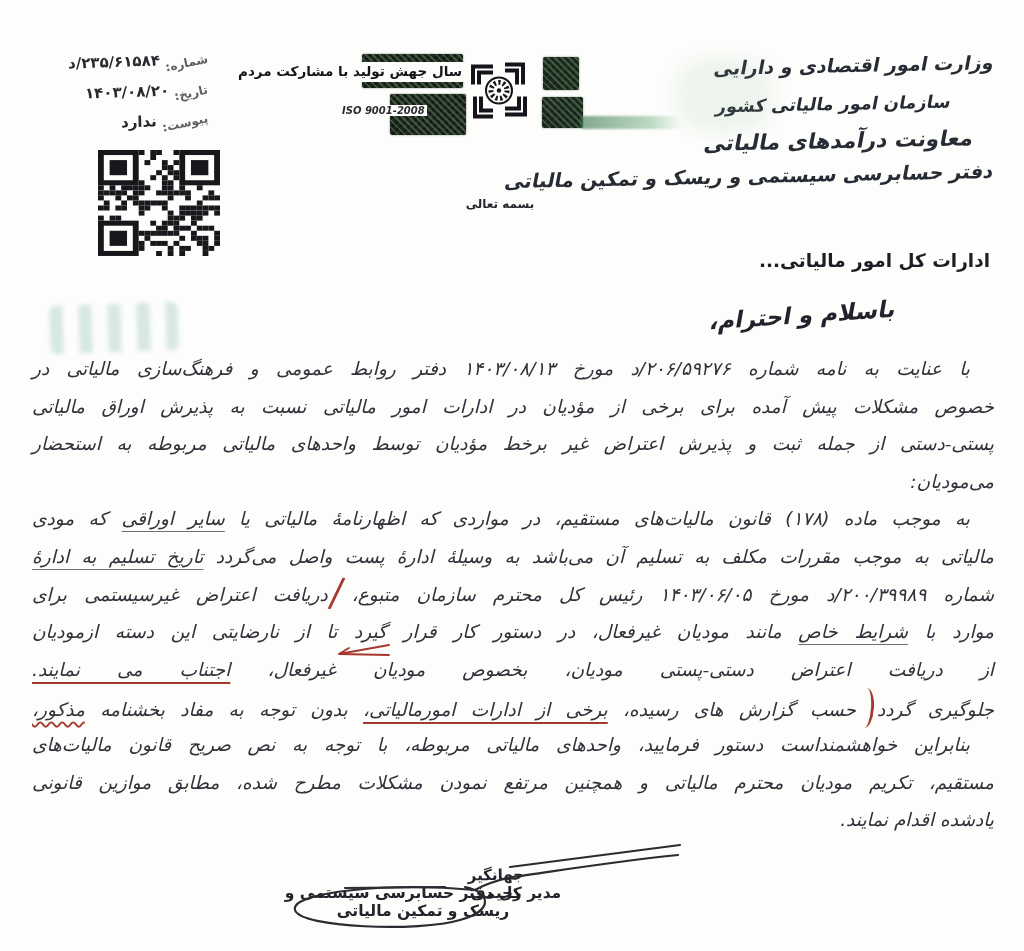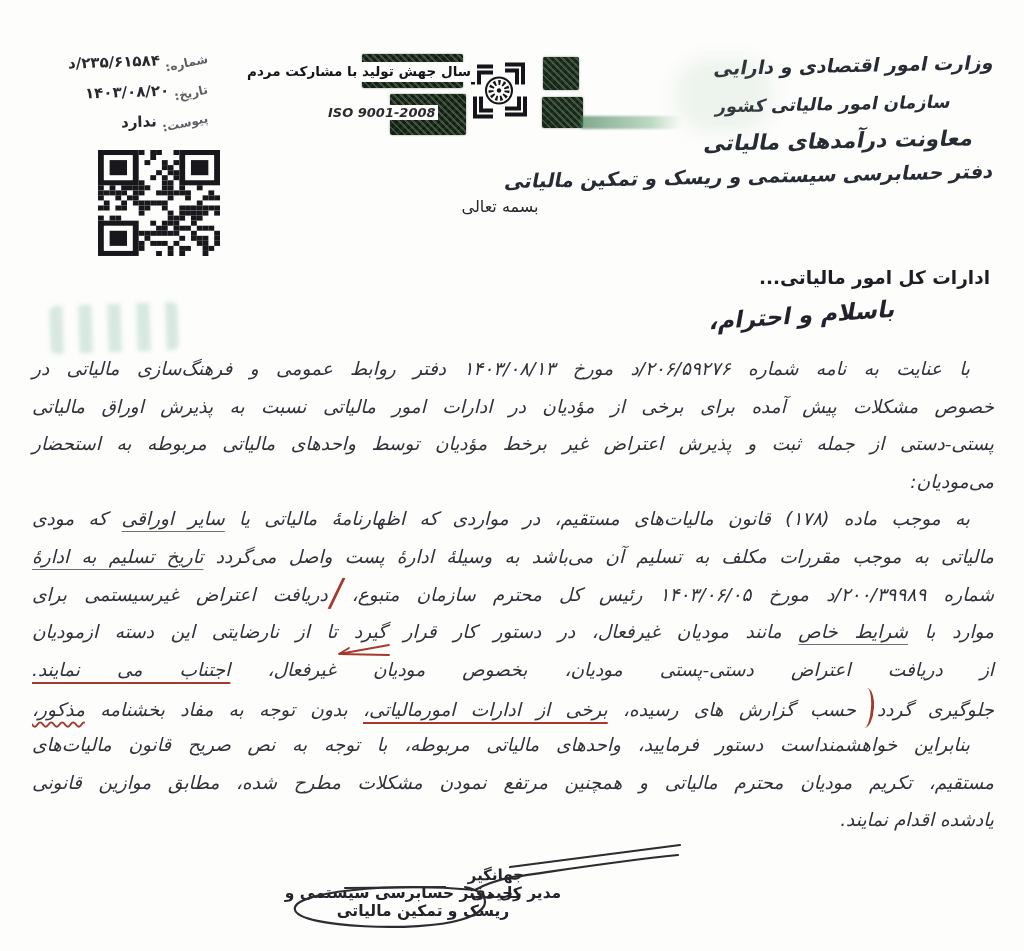--- a/index.html
+++ b/index.html
@@ -32,40 +32,40 @@
          repeating-linear-gradient(45deg, rgba(110,140,110,.45) 0 2px, transparent 2px 5px),
          repeating-linear-gradient(-45deg, rgba(30,50,30,.7) 0 3px, transparent 3px 6px);
        box-shadow:0 0 2px rgba(20,40,25,.55);}
   .blk.green{background-color:#18241a;}
   .greenstreak{position:absolute; left:580px; top:116px; width:102px; height:13px;
        background:linear-gradient(90deg, #3f7a52, #9cc7a6 70%, transparent);
        opacity:.65; filter:blur(1px); border-radius:4px;}
   .greensmudge{position:absolute; left:676px; top:58px; width:96px; height:74px;
        background:#7fae8d; opacity:.12; filter:blur(9px); border-radius:40%;}
 
-  .slogan{position:absolute; left:241px; top:62px; font-size:13.5px; font-weight:bold;
+  .slogan{position:absolute; left:232px; top:62px; font-size:13.5px; font-weight:bold;
           color:#15151c; background:#fdfdfb; padding:1px 6px 3px; z-index:3; white-space:nowrap;}
-  .iso{position:absolute; left:326px; top:105px; font-size:13px; font-weight:bold;
+  .iso{position:absolute; left:340px; top:105px; font-size:10px; font-weight:bold;
        font-style:italic; color:#2a2a30; direction:ltr; background:#fdfdfb; z-index:3; padding:0 2px;}
 
   .logo{position:absolute; left:463px; top:54px; width:72px; height:73px; z-index:2;}
 
   
   .qr{position:absolute; left:98px; top:150px; width:122px; height:106px;}
 
   
   .wm{position:absolute; left:50px; top:304px; width:128px; height:48px;
       background:repeating-linear-gradient(90deg, rgba(128,186,166,.38) 0 13px,
         transparent 13px 29px);
       filter:blur(2.2px); transform:rotate(-2deg); border-radius:6px; opacity:.8;}
 
   .besmele{position:absolute; left:448px; top:197px; width:104px; text-align:center;
-           font-size:16px; font-weight:normal; color:#26262e;}
+           font-size:12px; font-weight:bold; color:#26262e;}
   .recipient{position:absolute; top:250px; right:34px; font-size:18.5px; font-weight:bold;
-             color:#1d1d25;margin-top:17px;}
+             color:#1d1d25;}
   .salutation{position:absolute; left:710px; top:302px; font-size:23px; font-weight:bold;
               color:#22222c; transform:rotate(-4deg) skewX(-14deg); letter-spacing:-1px;
               white-space:nowrap;}
 
   
   .body{position:absolute; top:350px; right:30px; left:32px; font-size:18.5px; color:#32313b;}
   .bline{height:37.6px; line-height:37.6px; text-align:justify; text-align-last:justify;
          white-space:nowrap; overflow:visible;font-style:italic;}
   .bline.indent{padding-right:24px;}
   .bline.short{text-align-last:right;}

